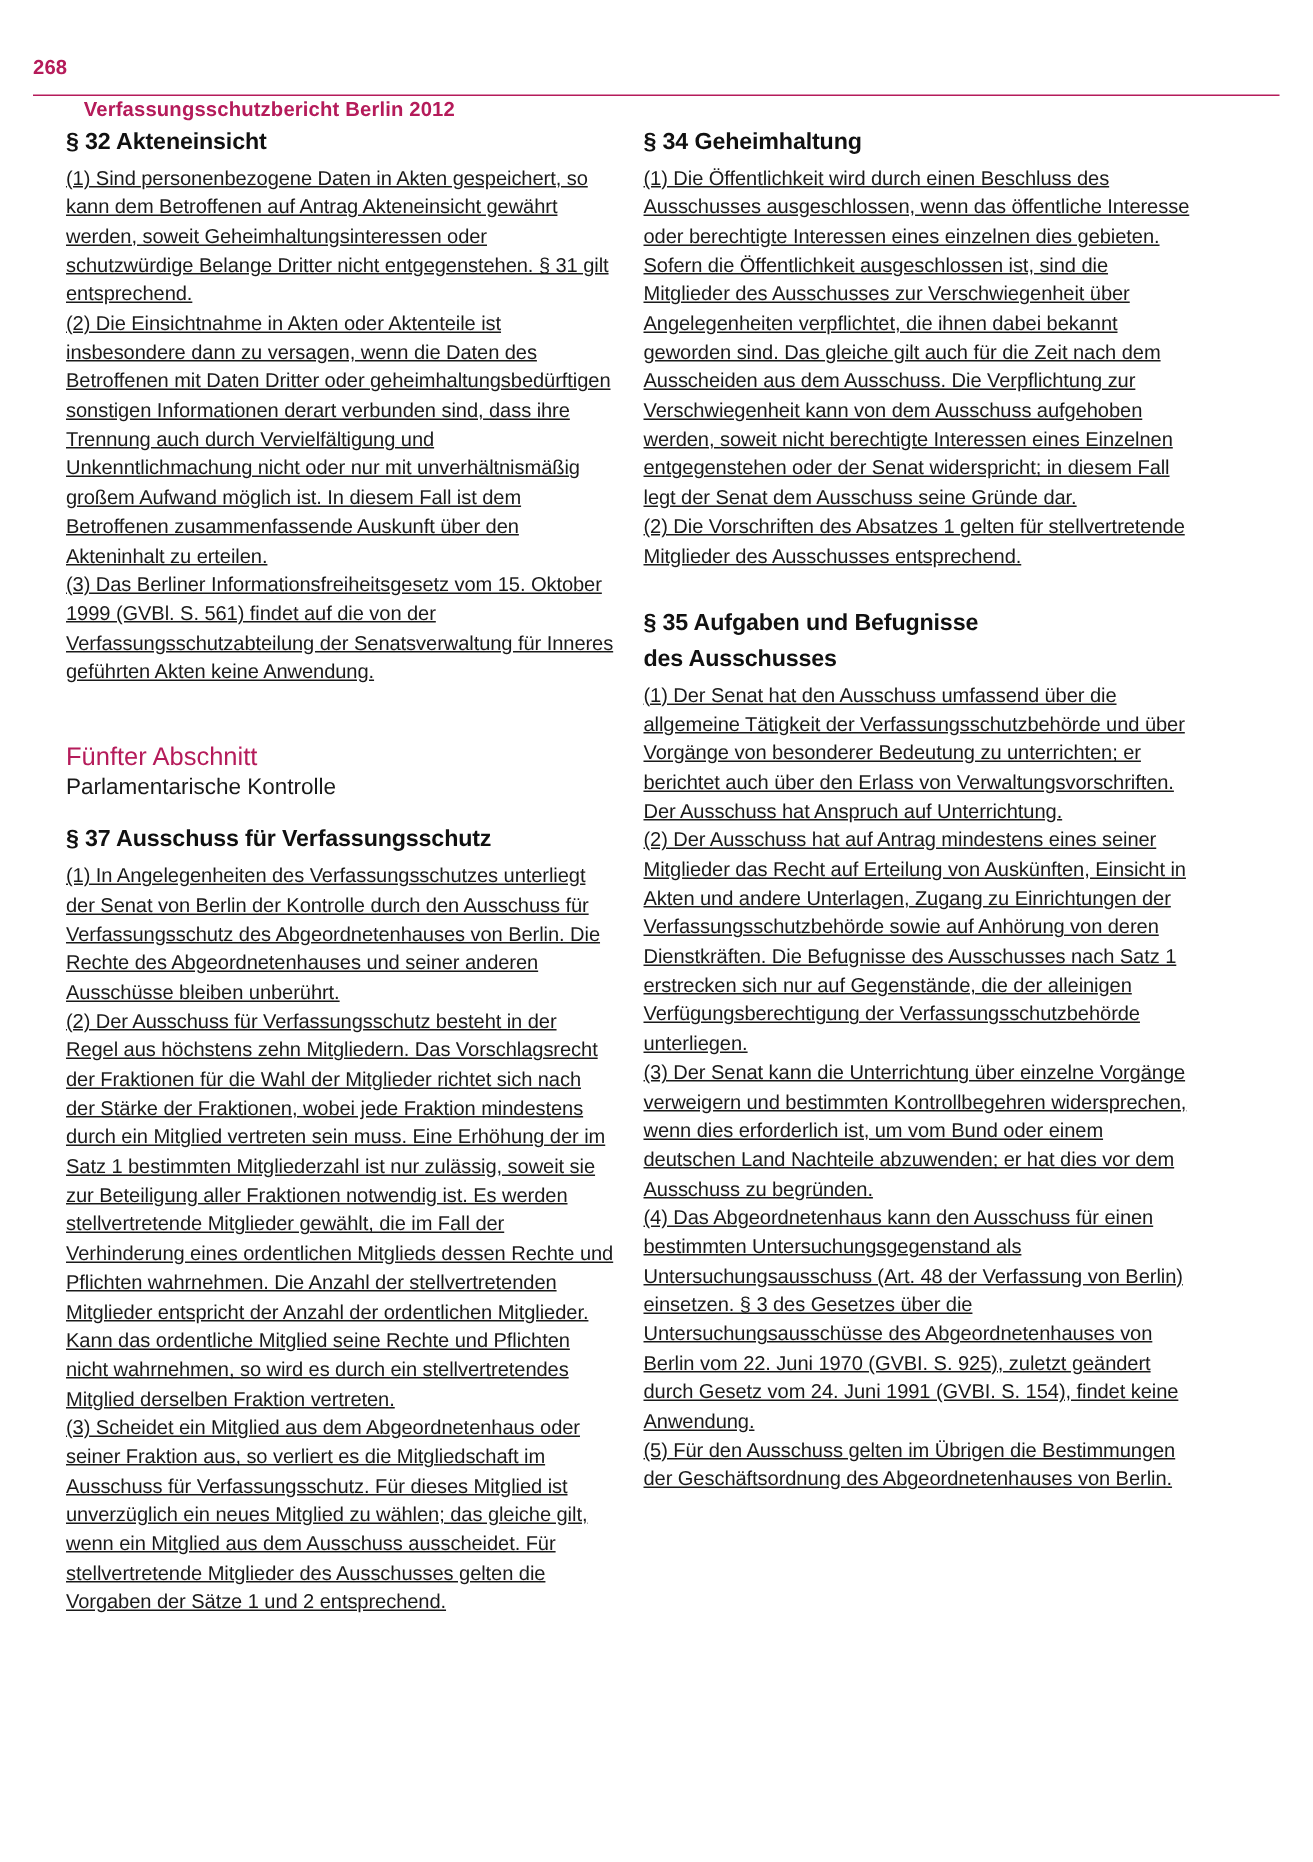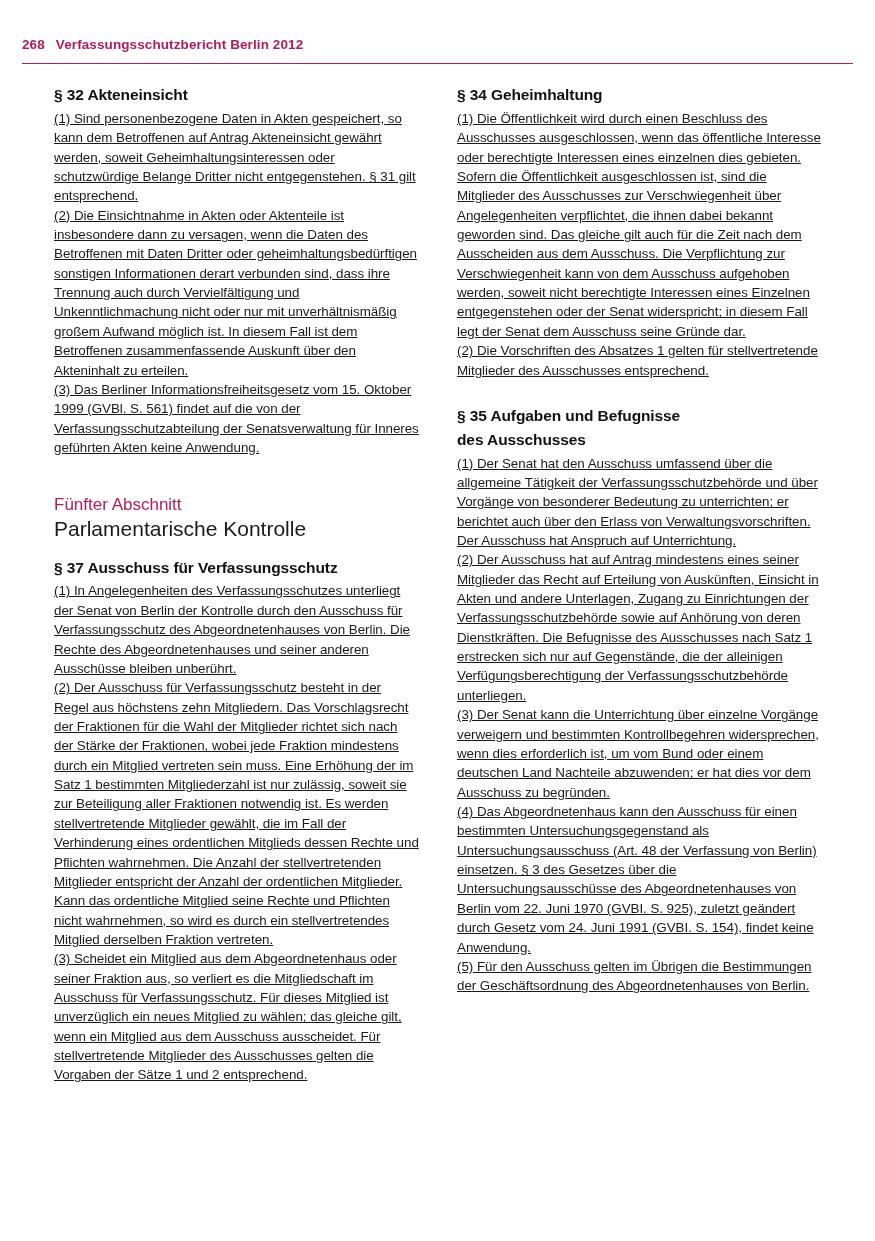--- a/index.html
+++ b/index.html
@@ -37,30 +37,30 @@
     display: flex;
     align-items: flex-start;
     gap: 11px;
     font-size: 13.5px;
     font-weight: bold;
     color: #b51b5a;
     letter-spacing: 0.1px;
     line-height: 1;
   }
   .page-number { color: #b51b5a; }
-  .header-title { color: #b51b5a; }
+  .header-title { color: #b51b5a; margin-top: 28px; }
 
   
   .columns {
     position: absolute;
     top: 85px;
-    left: 54px;
+    left: 44px;
     width: 768px;
     display: flex;
-    gap: 38px;
+    gap: 20px;
   }
   .col {
     width: 365px;
   }
   h2.sec-title {
     font-size: 15.5px;
     font-weight: bold;
     margin: 0 0 4px 0;
     color: #111;
     line-height: 1.28;
@@ -83,21 +83,21 @@
     margin-bottom: 16px;
   }
   .chapter-kicker {
     font-size: 17px;
     color: #b51b5a;
     line-height: 1.22;
     margin: 0;
     font-weight: normal;
   }
   .chapter-name {
-    font-size: 21px;
+    font-size: 15px;
     color: #1a1a1a;
     line-height: 1.22;
     margin: 0;
     font-weight: normal;
   }
   .sec-block { margin-bottom: 0; }
   .sec-block.spaced-lg { margin-top: 26px; }
 </style>
 </head>
 <body>

